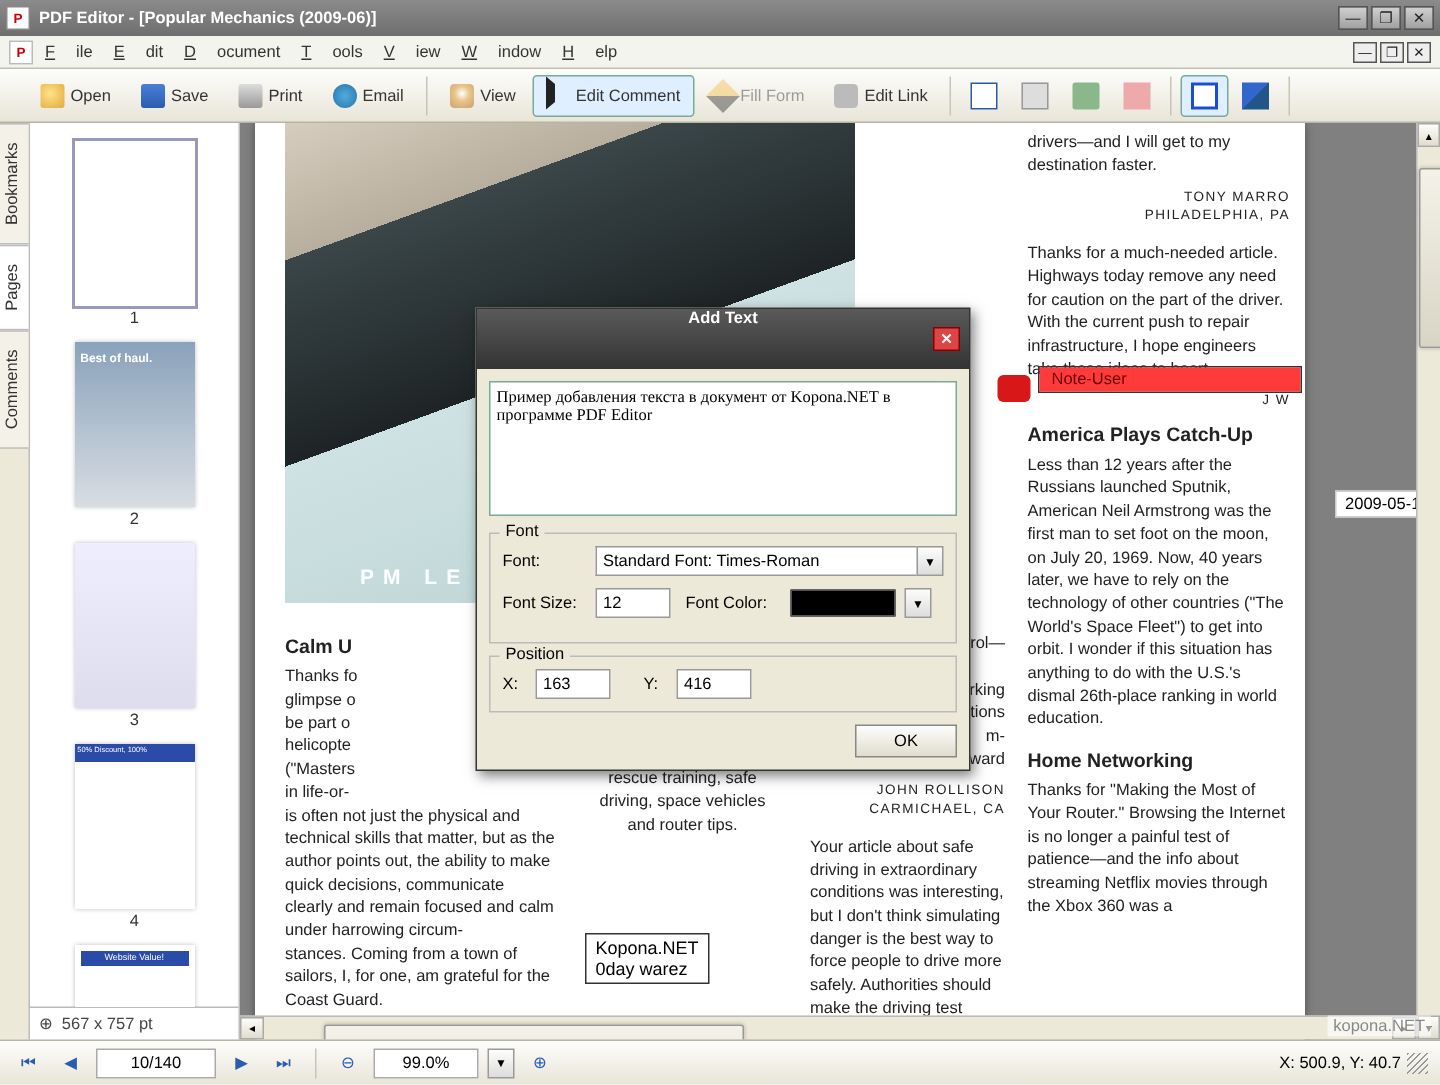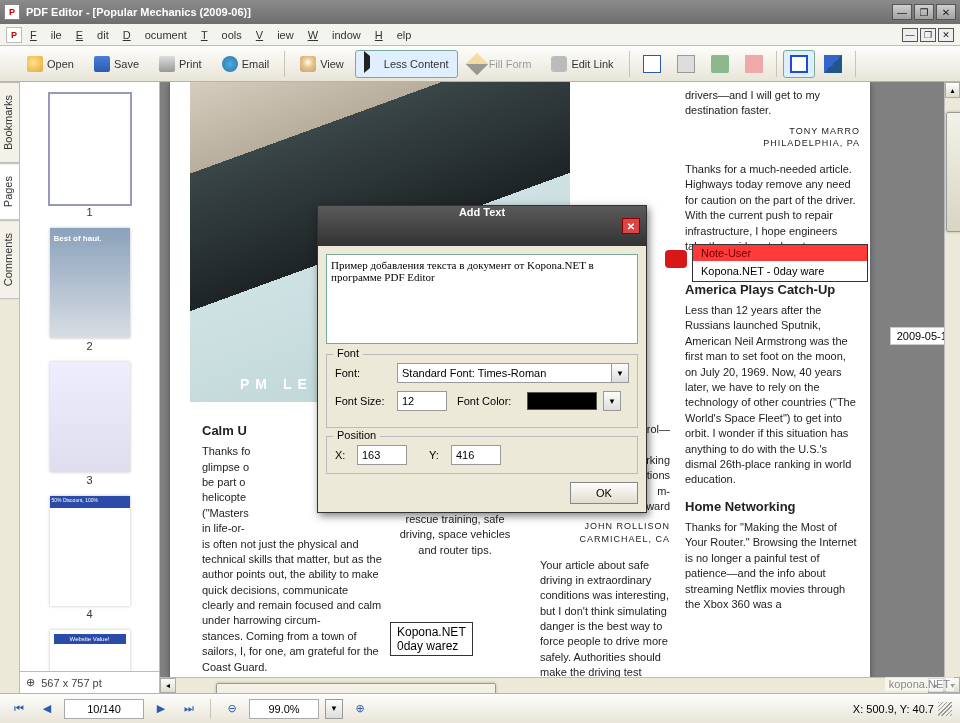--- a/index.html
+++ b/index.html
@@ -173,21 +173,21 @@
       <span class="ic ic-email"></span>
       <span>Email</span>
     </div>
   <div class="sep"></div>
   <div class="tbtn">
       <span class="ic ic-view"></span>
       <span>View</span>
     </div>
   <div class="tbtn active">
       <span class="ic"><span class="ic-cursor"></span></span>
-      <span>Less Content</span>
+      <span>Edit Comment</span>
     </div>
   <div class="tbtn disabled">
       <span class="ic ic-pencil"></span>
       <span>Fill Form</span>
     </div>
   <div class="tbtn">
       <span class="ic ic-link"></span>
       <span>Edit Link</span>
     </div>
   <div class="sep"></div>
@@ -235,21 +235,21 @@
     <div class="thumbbar">
       <span>⊕</span>
       <span>567 x 757 pt</span>
     </div>
   </div>
 
   <div class="docarea">
     <div class="page">
       <div class="photo"></div>
 
-      <div class="col" style="left:32px;top:340px;width:180px">
+      <div class="col" style="left:20px;top:340px;width:180px">
         <h3>Calm U</h3>
         <div style="white-space:pre-line">Thanks fo
 glimpse o
 be part o
 helicopte
 ("Masters
 in life-or-
 is often not just the physical and technical skills that matter, but as the author points out, the ability to make quick decisions, communicate clearly and remain focused and calm under harrowing circum-
 stances. Coming from a town of sailors, I, for one, am grateful for the Coast Guard.</div>
       </div>
@@ -279,21 +279,20 @@
         <div>Thanks for "Making the Most of Your Router." Browsing the Internet is no longer a painful test of patience—and the info about streaming Netflix movies through the Xbox 360 was a</div>
       </div>
 
       <div class="insertbox" style="white-space:pre-line">Kopona.NET
 0day warez</div>
     </div>
 
     <div class="note-icon" style="left:505px;top:168px"></div>
     <div class="note-tip" style="left:532px;top:162px;width:176px">
       <div class="nhdr">Note-User</div>
-      <div class="nbody">Kopona.NET - 0day ware</div>
     </div>
     <div class="datebox" style="top:245px">2009-05-14</div>
 
     <div class="vsb">
       <div class="ar">▴</div>
       <div class="track">
           <div class="thumb"></div>
         </div>
       <div class="ar arb" style="width:100%">▾</div>
     </div>

